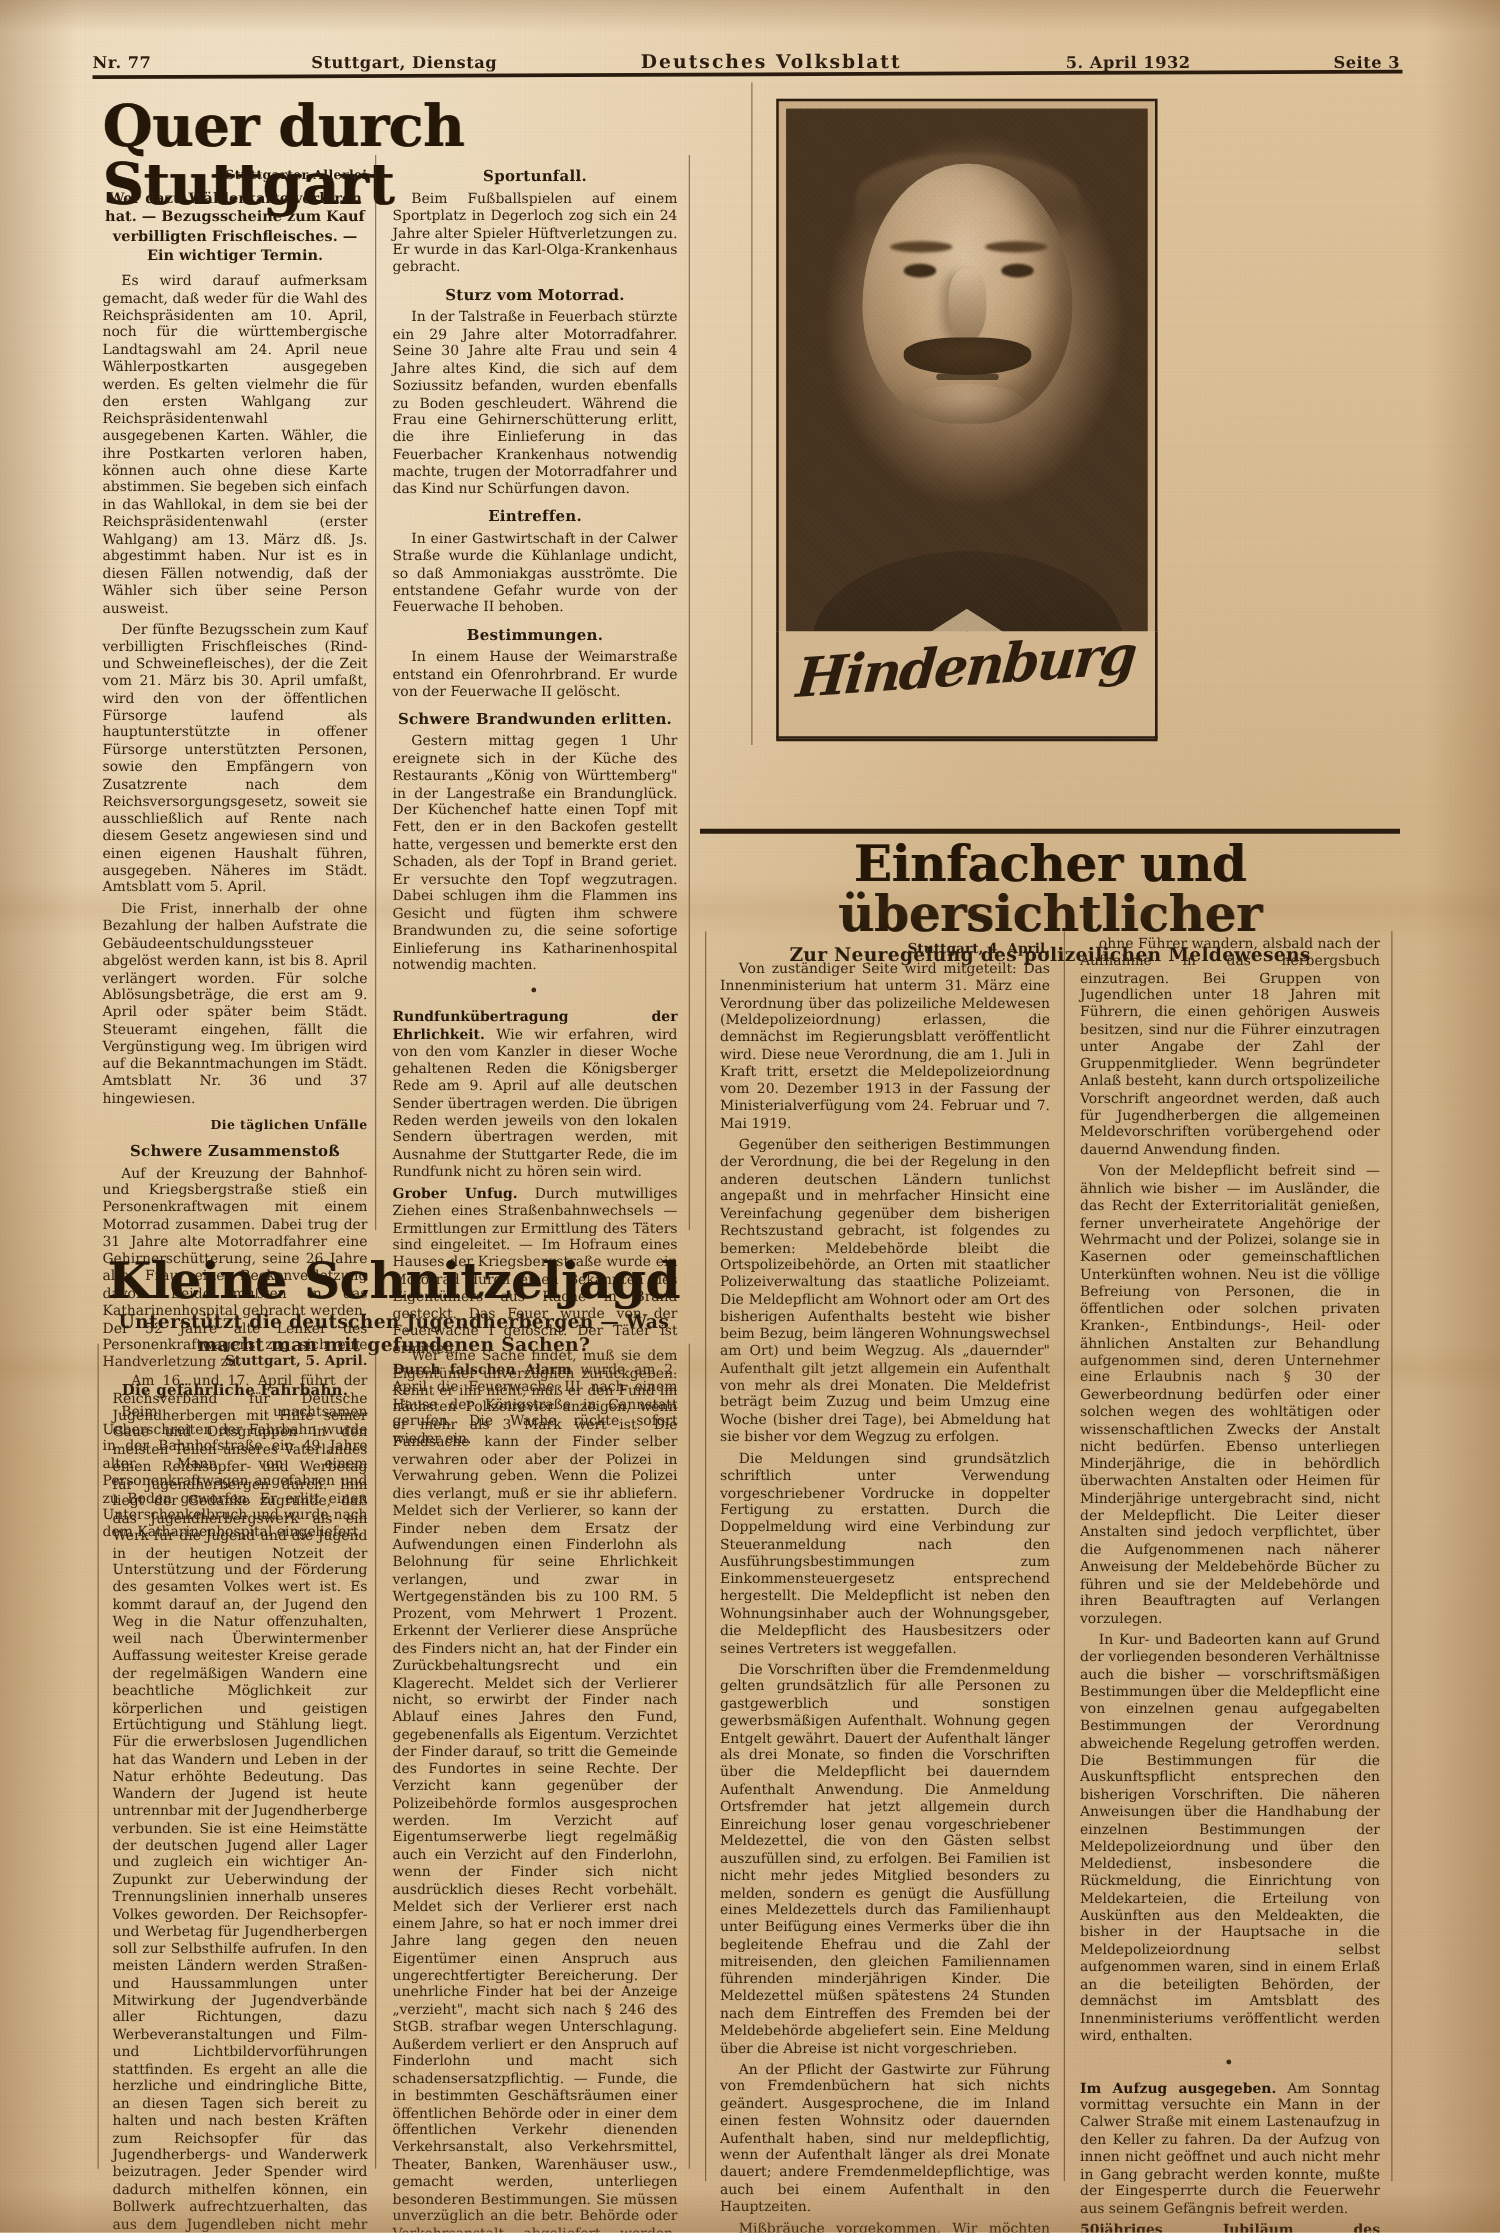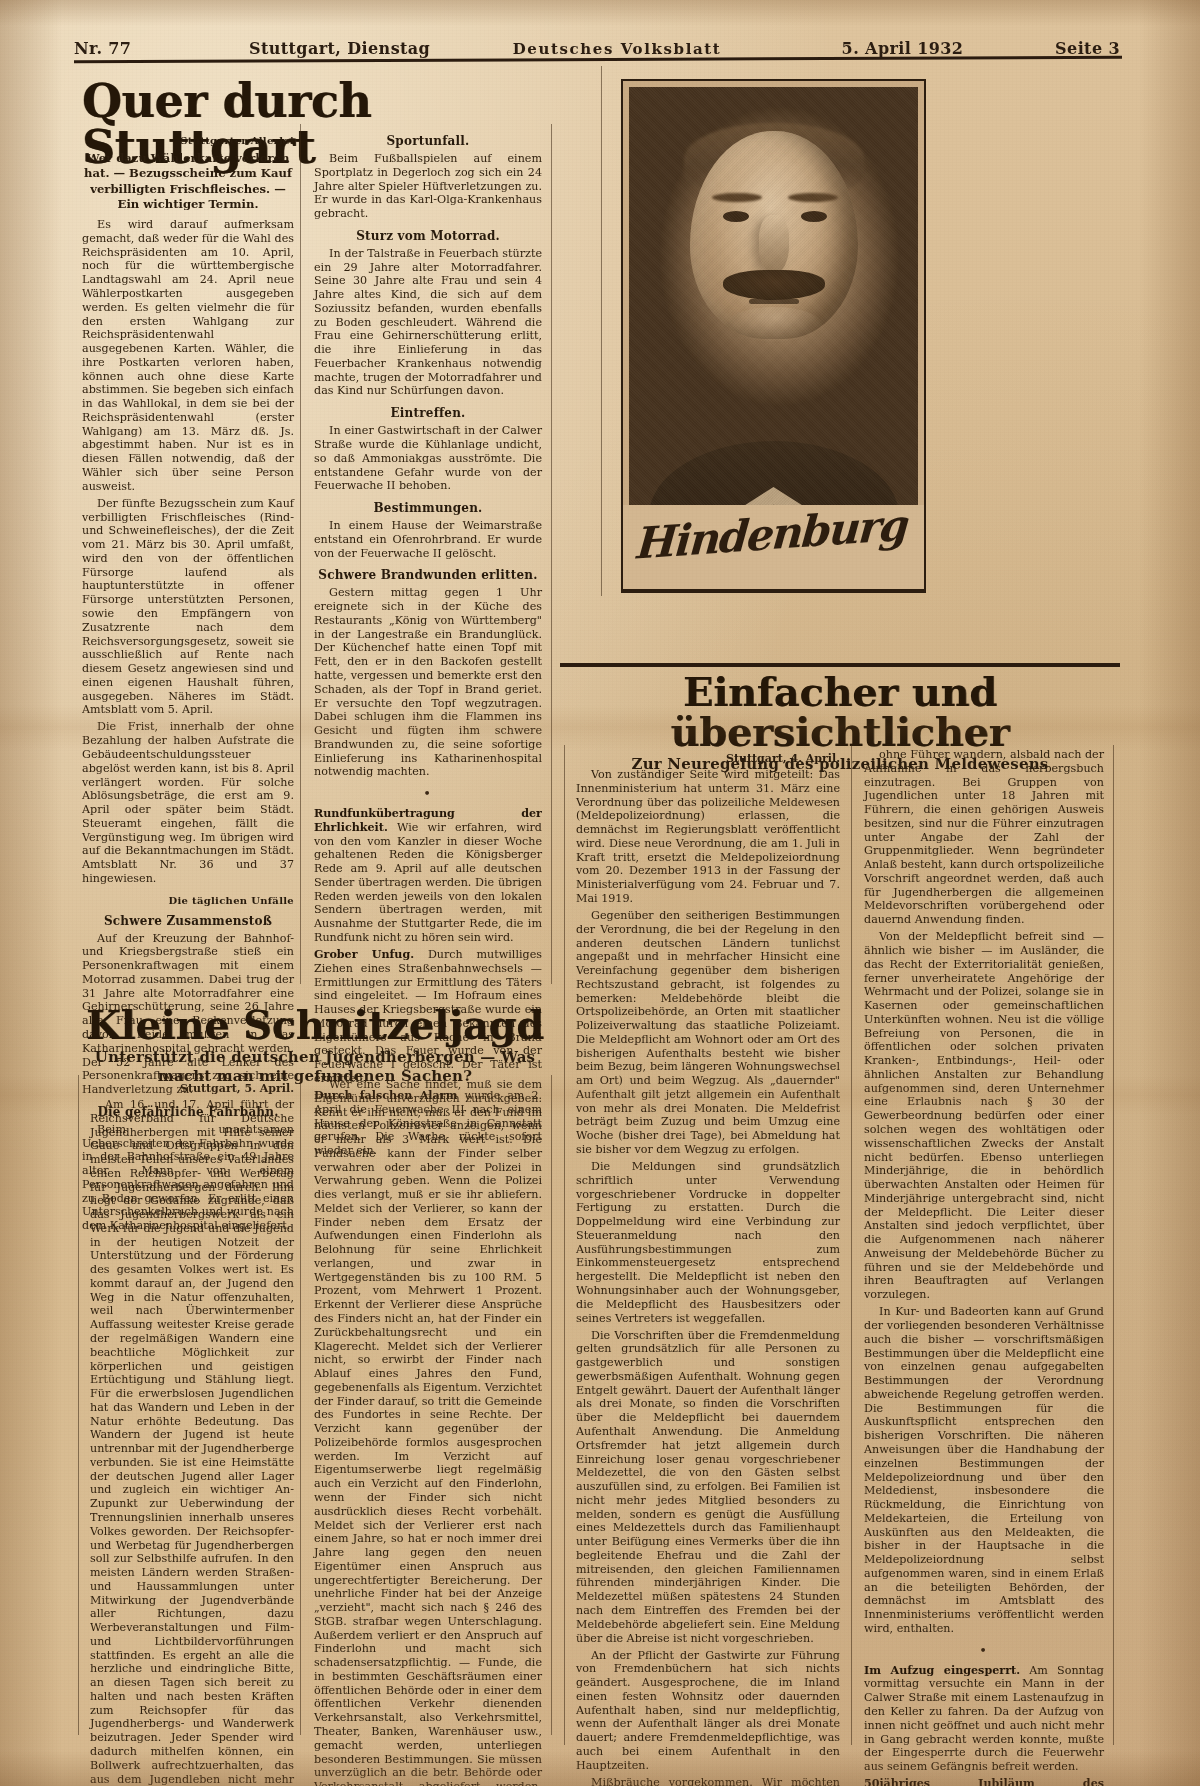--- a/index.html
+++ b/index.html
@@ -39,21 +39,21 @@
     background:linear-gradient(180deg, rgba(120,80,40,.28) 0%, rgba(120,80,40,0) 100%);pointer-events:none;}
   .edge-b{position:absolute;left:0;right:0;bottom:0;height:36px;
     background:linear-gradient(0deg, rgba(120,80,40,.30) 0%, rgba(120,80,40,0) 100%);pointer-events:none;}
 
   
   .masthead{
     position:absolute;left:74px;top:28px;width:1046px;height:30px;
     display:flex;align-items:flex-end;
   }
   .mh-item{font-family:"DejaVu Serif", serif;font-weight:700;color:#2b1d11;
-    font-size:16px;letter-spacing:.4px;white-space:nowrap;}
+    font-size:13px;letter-spacing:.4px;white-space:nowrap;}
   .mh-nr{width:175px;}
   .mh-city{width:190px;}
   .mh-title{flex:1;text-align:center;font-size:15px;letter-spacing:1.6px;}
   .mh-date{width:215px;text-align:center;}
   .mh-page{width:110px;text-align:right;}
   .mh-rule{position:absolute;left:74px;top:58px;width:1048px;height:3px;
     background:#2a1b0f;transform:rotate(-0.25deg);}
 
   
   .fraktur{font-family:"DejaVu Serif", serif;font-weight:700;color:#241708;}
@@ -253,21 +253,21 @@
     <p class="body">Die Vorschriften über die Fremdenmeldung gelten grundsätzlich für alle Personen zu gastgewerblich und sonstigen gewerbsmäßigen Aufenthalt. Wohnung gegen Entgelt gewährt. Dauert der Aufenthalt länger als drei Monate, so finden die Vorschriften über die Meldepflicht bei dauerndem Aufenthalt Anwendung. Die Anmeldung Ortsfremder hat jetzt allgemein durch Einreichung loser genau vorgeschriebener Meldezettel, die von den Gästen selbst auszufüllen sind, zu erfolgen. Bei Familien ist nicht mehr jedes Mitglied besonders zu melden, sondern es genügt die Ausfüllung eines Meldezettels durch das Familienhaupt unter Beifügung eines Vermerks über die ihn begleitende Ehefrau und die Zahl der mitreisenden, den gleichen Familiennamen führenden minderjährigen Kinder. Die Meldezettel müßen spätestens 24 Stunden nach dem Eintreffen des Fremden bei der Meldebehörde abgeliefert sein. Eine Meldung über die Abreise ist nicht vorgeschrieben.</p>
     <p class="body">An der Pflicht der Gastwirte zur Führung von Fremdenbüchern hat sich nichts geändert. Ausgesprochene, die im Inland einen festen Wohnsitz oder dauernden Aufenthalt haben, sind nur meldepflichtig, wenn der Aufenthalt länger als drei Monate dauert; andere Fremdenmeldepflichtige, was auch bei einem Aufenthalt in den Hauptzeiten.</p>
     <p class="body">Mißbräuche vorgekommen. Wir möchten haben den Anlaß zur Aufnahme einer besonderen Vorschrift über die Meldepflicht in Jugendherbergen gegeben. In Jugendherbergen, die ein Herbergsbuch führen und von einem Leiter beaufsichtigt sind, sind alle Personen über 18 Jahre sowie alle, die</p>
   </div>
 
   <div class="col" style="left:864px;top:748px;width:240px;">
     <p class="body">ohne Führer wandern, alsbald nach der Aufnahme in das herbergsbuch einzutragen. Bei Gruppen von Jugendlichen unter 18 Jahren mit Führern, die einen gehörigen Ausweis besitzen, sind nur die Führer einzutragen unter Angabe der Zahl der Gruppenmitglieder. Wenn begründeter Anlaß besteht, kann durch ortspolizeiliche Vorschrift angeordnet werden, daß auch für Jugendherbergen die allgemeinen Meldevorschriften vorübergehend oder dauernd Anwendung finden.</p>
     <p class="body">Von der Meldepflicht befreit sind — ähnlich wie bisher — im Ausländer, die das Recht der Exterritorialität genießen, ferner unverheiratete Angehörige der Wehrmacht und der Polizei, solange sie in Kasernen oder gemeinschaftlichen Unterkünften wohnen. Neu ist die völlige Befreiung von Personen, die in öffentlichen oder solchen privaten Kranken-, Entbindungs-, Heil- oder ähnlichen Anstalten zur Behandlung aufgenommen sind, deren Unternehmer eine Erlaubnis nach § 30 der Gewerbeordnung bedürfen oder einer solchen wegen des wohltätigen oder wissenschaftlichen Zwecks der Anstalt nicht bedürfen. Ebenso unterliegen Minderjährige, die in behördlich überwachten Anstalten oder Heimen für Minderjährige untergebracht sind, nicht der Meldepflicht. Die Leiter dieser Anstalten sind jedoch verpflichtet, über die Aufgenommenen nach näherer Anweisung der Meldebehörde Bücher zu führen und sie der Meldebehörde und ihren Beauftragten auf Verlangen vorzulegen.</p>
     <p class="body">In Kur- und Badeorten kann auf Grund der vorliegenden besonderen Verhältnisse auch die bisher — vorschriftsmäßigen Bestimmungen über die Meldepflicht eine von einzelnen genau aufgegabelten Bestimmungen der Verordnung abweichende Regelung getroffen werden. Die Bestimmungen für die Auskunftspflicht entsprechen den bisherigen Vorschriften. Die näheren Anweisungen über die Handhabung der einzelnen Bestimmungen der Meldepolizeiordnung und über den Meldedienst, insbesondere die Rückmeldung, die Einrichtung von Meldekarteien, die Erteilung von Auskünften aus den Meldeakten, die bisher in der Hauptsache in die Meldepolizeiordnung selbst aufgenommen waren, sind in einem Erlaß an die beteiligten Behörden, der demnächst im Amtsblatt des Innenministeriums veröffentlicht werden wird, enthalten.</p>
     <div class="dotline">•</div>
-    <p class="body noind"><b>Im Aufzug eingesperrt.</b> <span>Am Sonntag vormittag versuchte ein Mann in der Calwer Straße mit einem Lastenaufzug in den Keller zu fahren. Da der Aufzug von innen nicht geöffnet und auch nicht mehr in Gang gebracht werden konnte, mußte der Eingesperrte durch die Feuerwehr aus seinem Gefängnis befreit werden.</span></p>
+    <p class="body noind"><b>Im Aufzug ausgegeben.</b> <span>Am Sonntag vormittag versuchte ein Mann in der Calwer Straße mit einem Lastenaufzug in den Keller zu fahren. Da der Aufzug von innen nicht geöffnet und auch nicht mehr in Gang gebracht werden konnte, mußte der Eingesperrte durch die Feuerwehr aus seinem Gefängnis befreit werden.</span></p>
     <p class="body noind"><b>50jähriges Jubiläum des Handelsgeographischen Vereins.</b> </p>
   </div>
 
   <div style="position:absolute;left:80px;top:1005px;width:470px;text-align:center;">
     <div class="fraktur hl-main2">Kleine Schnitzeljagd</div>
     <div class="hl-sub" style="margin-top:3px;">Unterstützt die deutschen Jugendherbergen — Was macht man mit gefundenen Sachen?</div>
   </div>
 
   <div class="vr" style="left:300px;top:1075px;height:660px;"></div>
   <div class="vr" style="left:551px;top:1075px;height:660px;"></div>

